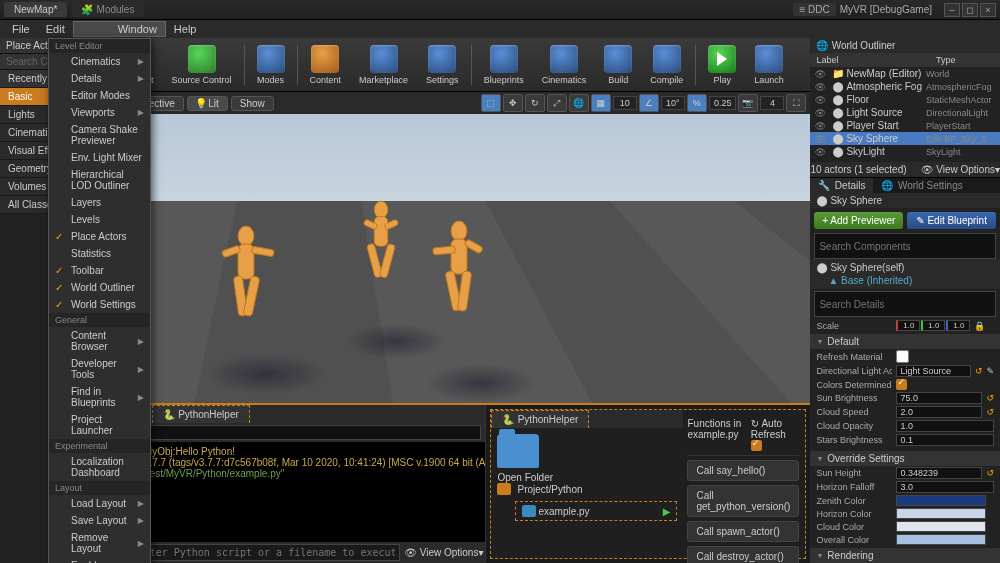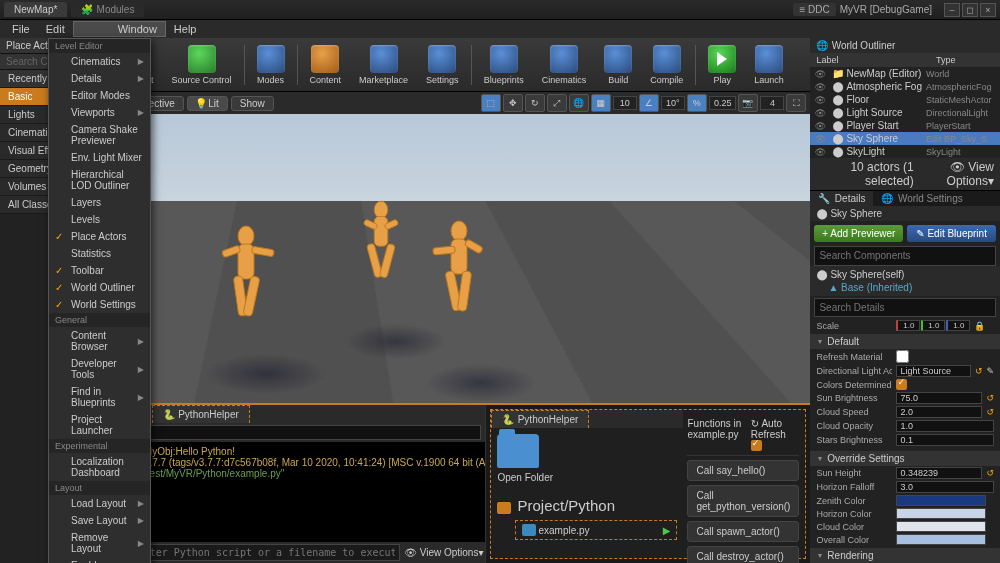--- a/index.html
+++ b/index.html
@@ -82,21 +82,21 @@
 .log-line { white-space:nowrap;}
 .lg-green{color:#6a9f4a;} .lg-yellow{color:#c9a94a;}
 .cmdline { display:flex; background:#2a2a2a; padding:2px; gap:4px; align-items:center; font-size:10px;}
 .cmdinput { flex:1; background:#1a1a1a; border:1px solid #444; color:#666; padding:2px 4px; font-family:Consolas,monospace; font-size:10px;}
 
 .python-panel { flex:1; background:#1f1f1f; border:1px dashed #c97b1e; margin:4px; display:flex; padding:6px; gap:10px;}
 .py-left { width:180px;}
 .py-folder { width:42px; height:34px; background:#4a90d0; border-radius:4px 4px 2px 2px; margin-bottom:4px; position:relative;}
 .py-folder::before{content:"";position:absolute;top:-5px;left:2px;width:16px;height:6px;background:#4a90d0;border-radius:2px 2px 0 0;}
 .py-txt { font-size:10px; color:#ccc;}
-.py-proj { margin-top:14px; display:flex; align-items:flex-end; gap:6px; font-size:15px;}
+.py-proj { display:flex; align-items:flex-end; gap:6px; font-size:10px;}
 .py-proj-icon{width:14px;height:12px;background:#c97b1e;border-radius:2px;}
 .py-file { margin: 6px 0 0 18px; display:flex; align-items:center; gap:6px; font-size:10px; border:1px dashed #c97b1e; padding:3px 6px; justify-content:space-between;}
 .play-icon{color:#4ac94a;}
 .py-right { flex:1;}
 .py-hdr { display:flex; justify-content:space-between; font-size:10px; padding:2px 0; border-bottom:1px solid #333;}
 .py-fn { background:#333; border:1px solid #444; padding:4px 8px; margin-top:4px; font-size:10px; border-radius:3px;}
 .chkbox { width:11px; height:11px; background:#c97b1e; display:inline-block; border-radius:2px; position:relative;}
 .chkbox::after{content:"✓";position:absolute;left:1px;top:-2px;font-size:9px;color:#fff;}
 
 
@@ -104,21 +104,21 @@
 .out-hdr { background:#2a2a2a; padding:2px 6px; font-size:10px; display:flex; align-items:center; gap:4px;}
 .search-inp { background:#111; border:1px solid #444; color:#888; font-size:10px; padding:1px 4px; flex:1;}
 .out-cols { display:flex; background:#333; font-size:9px;}
 .out-col { padding:2px 6px; flex:1;}
 .out-list { flex:1; overflow:hidden; font-size:10px;}
 .out-row { display:flex; padding:1px 4px; align-items:center; gap:4px;}
 .out-row.sel { background:#4a7ac0;}
 .eye{color:#888;font-size:9px;width:14px;}
 .out-label{flex:1; white-space:nowrap; overflow:hidden;}
 .out-type{width:70px; color:#888; font-size:9px; white-space:nowrap; overflow:hidden;}
-.out-foot { padding:2px 6px; font-size:12px; background:#2a2a2a; display:flex; justify-content:space-between;text-align:right;}
+.out-foot { padding:2px 0; font-size:10px; background:#2a2a2a; display:flex; justify-content:space-between;text-align:right;}
 
 .details { flex:1; display:flex; flex-direction:column; overflow:hidden;}
 .dt-tabs { display:flex; background:#1a1a1a; font-size:10px;}
 .dt-tab { padding:2px 8px; background:#2a2a2a; display:flex; align-items:center; gap:4px;}
 .dt-tab.inactive{background:#1a1a1a; color:#888;}
 .dt-name { background:#2a2a2a; padding:2px 6px; font-size:10px;}
 .btn-row { display:flex; gap:4px; padding:4px;}
 .btn-green { background: linear-gradient(#5a9a3a,#3a7a1a); color:#fff; padding:3px 6px; font-size:10px; border-radius:3px; flex:1; text-align:center;}
 .btn-blue { background: linear-gradient(#3a6ab0,#2a4a80); color:#fff; padding:3px 6px; font-size:10px; border-radius:3px; flex:1; text-align:center;}
 .comp-tree { font-size:10px; padding:2px 6px; background:#2a2a2a;}

